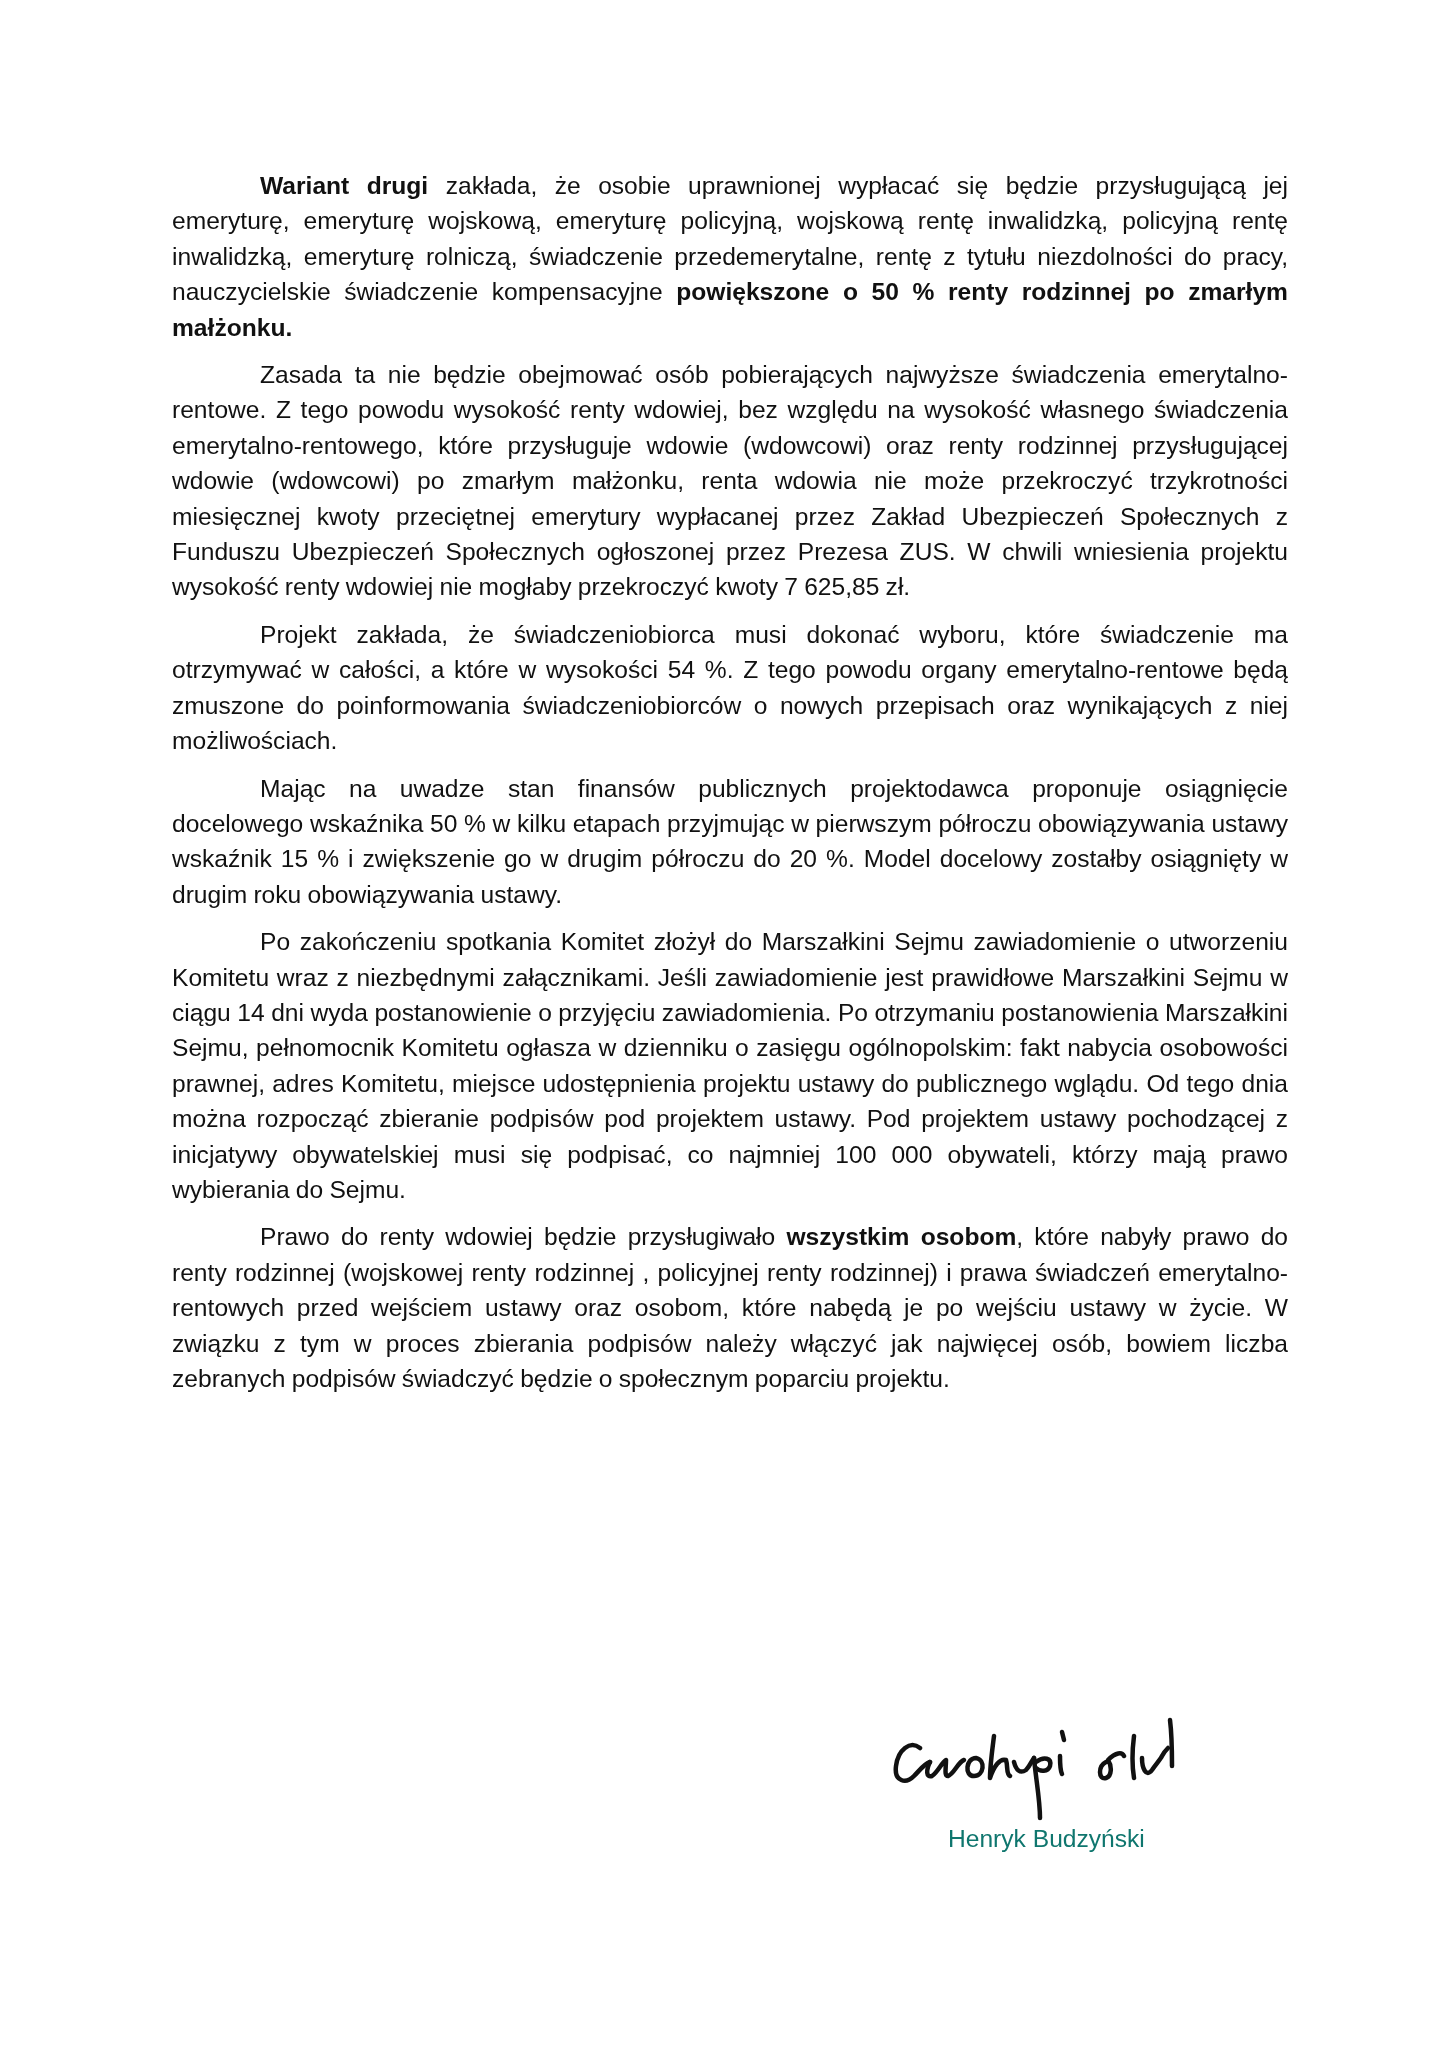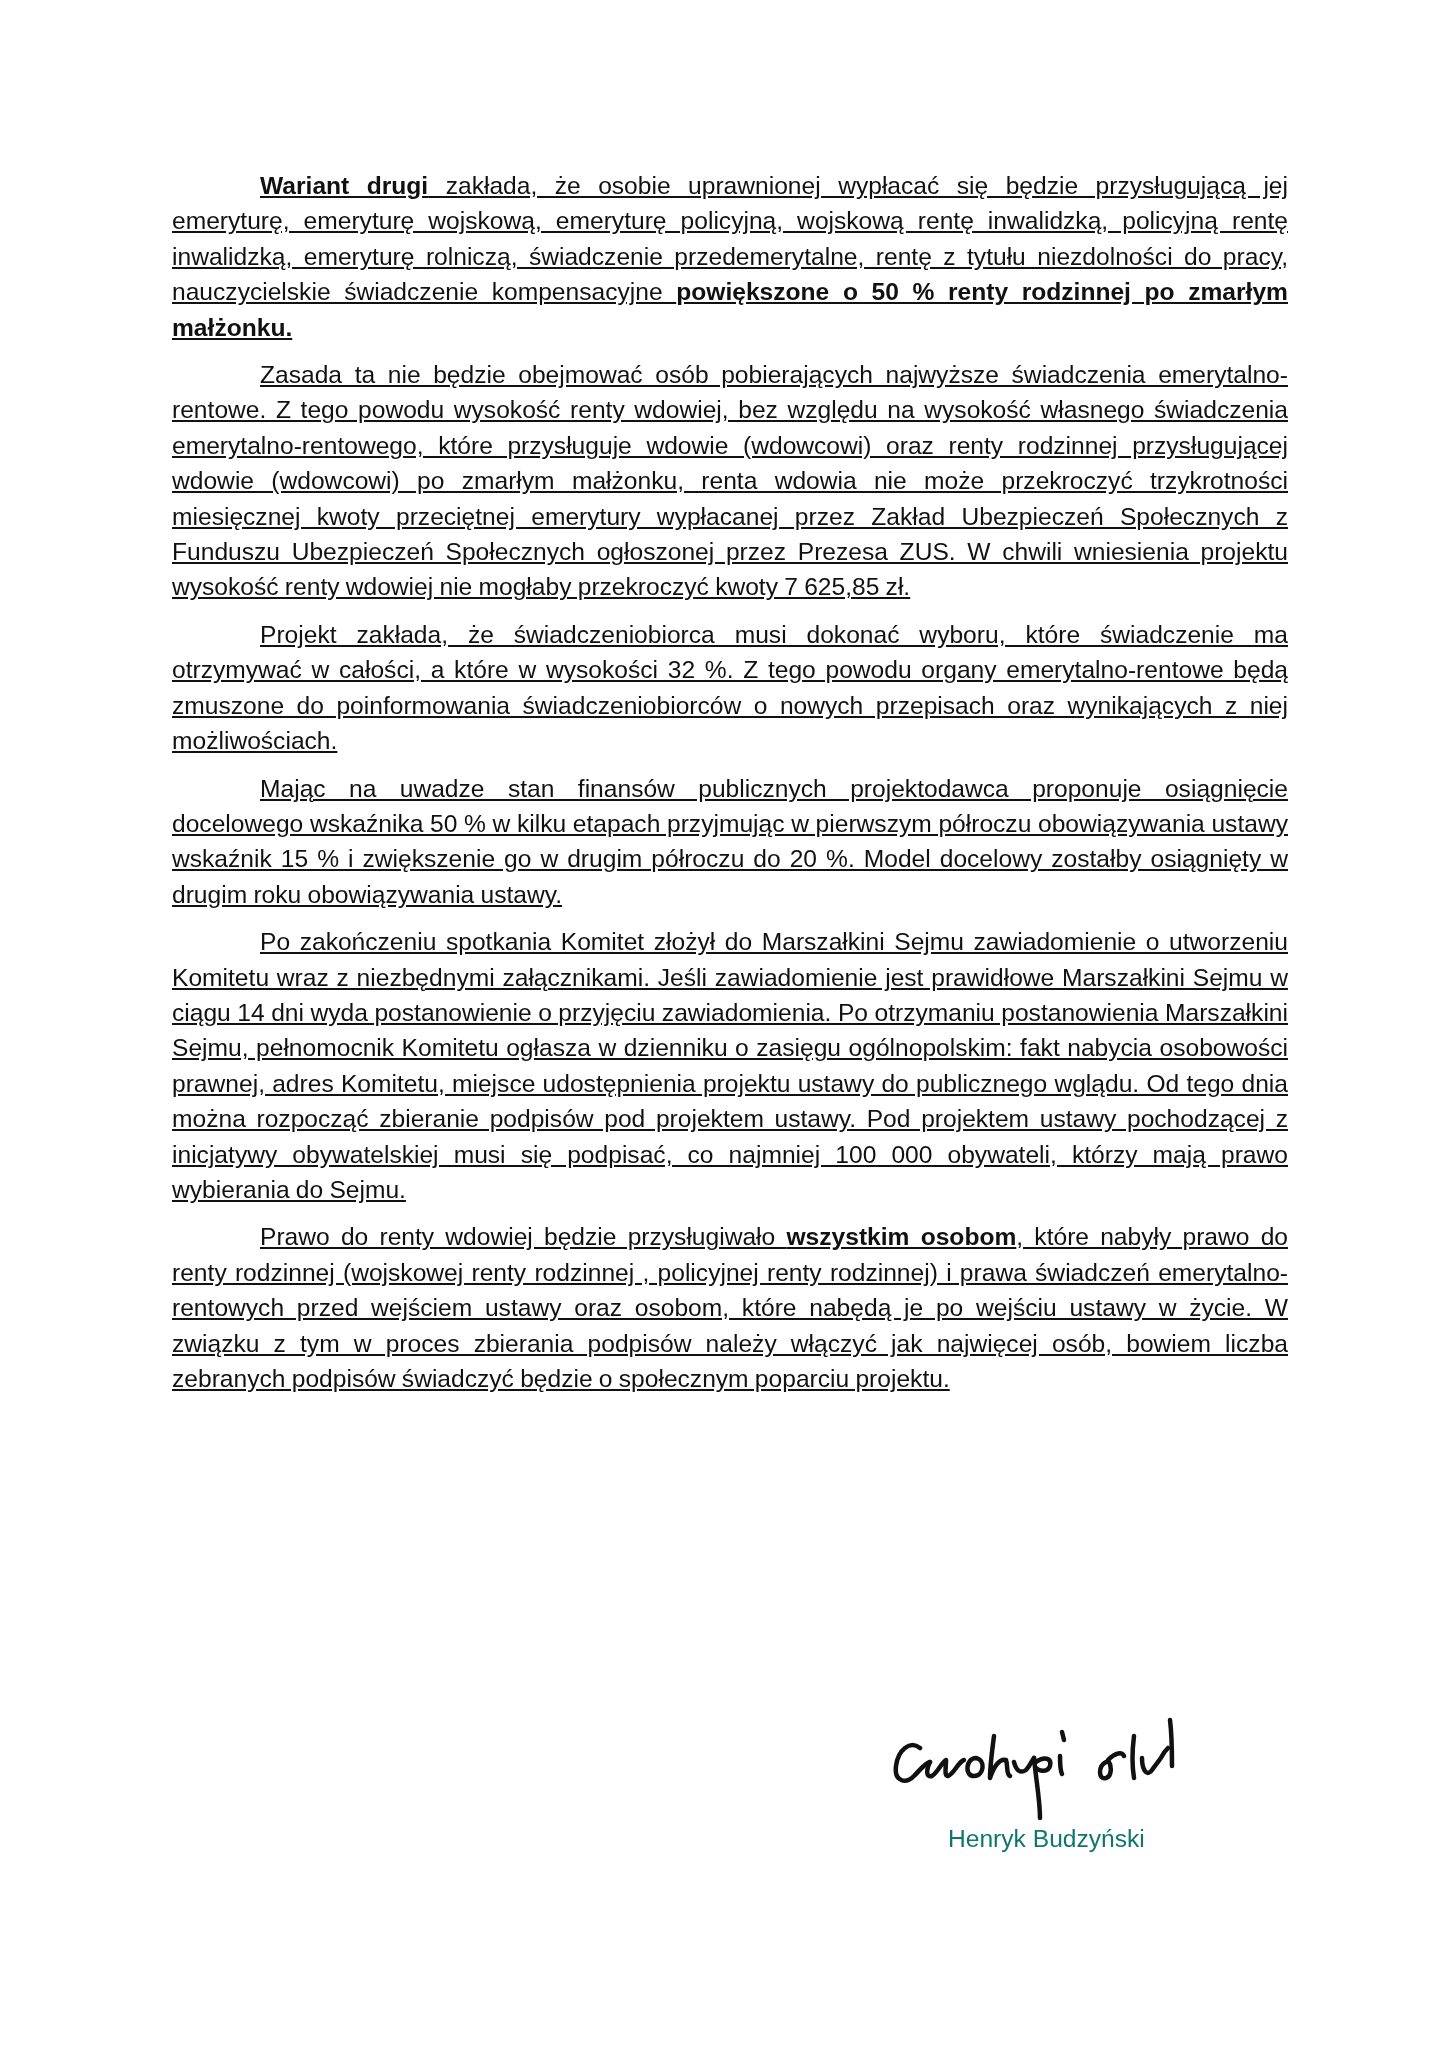--- a/index.html
+++ b/index.html
@@ -13,21 +13,20 @@
       font-size: 24.6px;
       line-height: 35.4px;
       color: #111111;
     }
     .para {
       margin: 0 0 12px 0;
       text-indent: 88px;
       text-align: justify;
       text-justify: inter-word;
       word-spacing: -0.6px;
-      text-decoration: underline;
     }
     .para b { font-weight: bold; }
     .signature {
       position: absolute;
       left: 880px;
       top: 1700px;
       width: 360px;
       height: 130px;
     }
     .signer {
@@ -38,21 +37,21 @@
       font-size: 24.6px;
       color: #0f766e;
     }
   </style>
 </head>
 <body>
 
 <div class="page" id="letter-body">
     <p class="para"><b>Wariant drugi</b><span> zakłada, że osobie uprawnionej wypłacać się będzie przysługującą jej emeryturę, emeryturę wojskową, emeryturę policyjną, wojskową rentę inwalidzką, policyjną rentę inwalidzką, emeryturę rolniczą, świadczenie przedemerytalne, rentę z tytułu niezdolności do pracy, nauczycielskie świadczenie kompensacyjne </span><b>powiększone o 50 % renty rodzinnej po zmarłym małżonku.</b></p>
     <p class="para"><span>Zasada ta nie będzie obejmować osób pobierających najwyższe świadczenia emerytalno-rentowe. Z tego powodu wysokość renty wdowiej, bez względu na wysokość własnego świadczenia emerytalno-rentowego, które przysługuje wdowie (wdowcowi) oraz renty rodzinnej przysługującej wdowie (wdowcowi) po zmarłym małżonku, renta wdowia nie może przekroczyć trzykrotności miesięcznej kwoty przeciętnej emerytury  wypłacanej przez Zakład Ubezpieczeń Społecznych z Funduszu Ubezpieczeń Społecznych ogłoszonej przez Prezesa ZUS. W chwili wniesienia projektu wysokość renty wdowiej nie mogłaby przekroczyć kwoty 7 625,85 zł.</span></p>
-    <p class="para"><span>Projekt zakłada, że świadczeniobiorca musi dokonać wyboru, które świadczenie ma otrzymywać w całości, a które w wysokości 32 %. Z tego powodu organy emerytalno-rentowe będą zmuszone do poinformowania świadczeniobiorców o nowych przepisach oraz wynikających z niej możliwościach.</span></p>
+    <p class="para"><span>Projekt zakłada, że świadczeniobiorca musi dokonać wyboru, które świadczenie ma otrzymywać w całości, a które w wysokości 54 %. Z tego powodu organy emerytalno-rentowe będą zmuszone do poinformowania świadczeniobiorców o nowych przepisach oraz wynikających z niej możliwościach.</span></p>
     <p class="para"><span>Mając na uwadze stan finansów publicznych projektodawca proponuje osiągnięcie docelowego wskaźnika 50 % w kilku etapach przyjmując w pierwszym półroczu obowiązywania ustawy wskaźnik 15 % i zwiększenie go w drugim półroczu do 20 %.  Model docelowy zostałby osiągnięty w drugim roku obowiązywania ustawy.</span></p>
     <p class="para"><span>Po zakończeniu spotkania Komitet złożył do Marszałkini Sejmu zawiadomienie o utworzeniu Komitetu wraz z niezbędnymi załącznikami. Jeśli zawiadomienie jest prawidłowe Marszałkini Sejmu w ciągu 14 dni wyda postanowienie o przyjęciu zawiadomienia. Po otrzymaniu postanowienia Marszałkini Sejmu, pełnomocnik Komitetu ogłasza w dzienniku o zasięgu ogólnopolskim: fakt nabycia osobowości prawnej, adres Komitetu, miejsce udostępnienia projektu ustawy do publicznego wglądu. Od tego dnia można rozpocząć zbieranie podpisów pod projektem ustawy. Pod projektem ustawy pochodzącej z inicjatywy obywatelskiej musi się podpisać, co najmniej 100 000 obywateli, którzy mają prawo wybierania do Sejmu.</span></p>
     <p class="para"><span>Prawo do renty wdowiej będzie przysługiwało </span><b>wszystkim osobom</b><span>, które nabyły prawo do renty rodzinnej (wojskowej renty rodzinnej , policyjnej renty rodzinnej) i prawa świadczeń emerytalno-rentowych przed wejściem ustawy oraz osobom, które nabędą je po wejściu ustawy w życie. W związku z tym w proces zbierania podpisów należy włączyć jak najwięcej osób, bowiem liczba zebranych podpisów świadczyć będzie o społecznym poparciu projektu.</span></p>
   </div>
 
 <svg class="signature" viewBox="0 0 360 130" xmlns="http://www.w3.org/2000/svg">
   <g fill="none" stroke="#111" stroke-width="4.5" stroke-linecap="round" stroke-linejoin="round">
 
     <path d="M40 48 C 30 40, 18 50, 16 66 C 14 82, 26 84, 34 76 C 40 70, 44 64, 50 62"></path>
     <path d="M50 62 C 46 70, 46 78, 52 76 C 58 72, 62 62, 66 60 C 66 68, 64 76, 68 76 C 74 74, 78 62, 84 60"></path>

